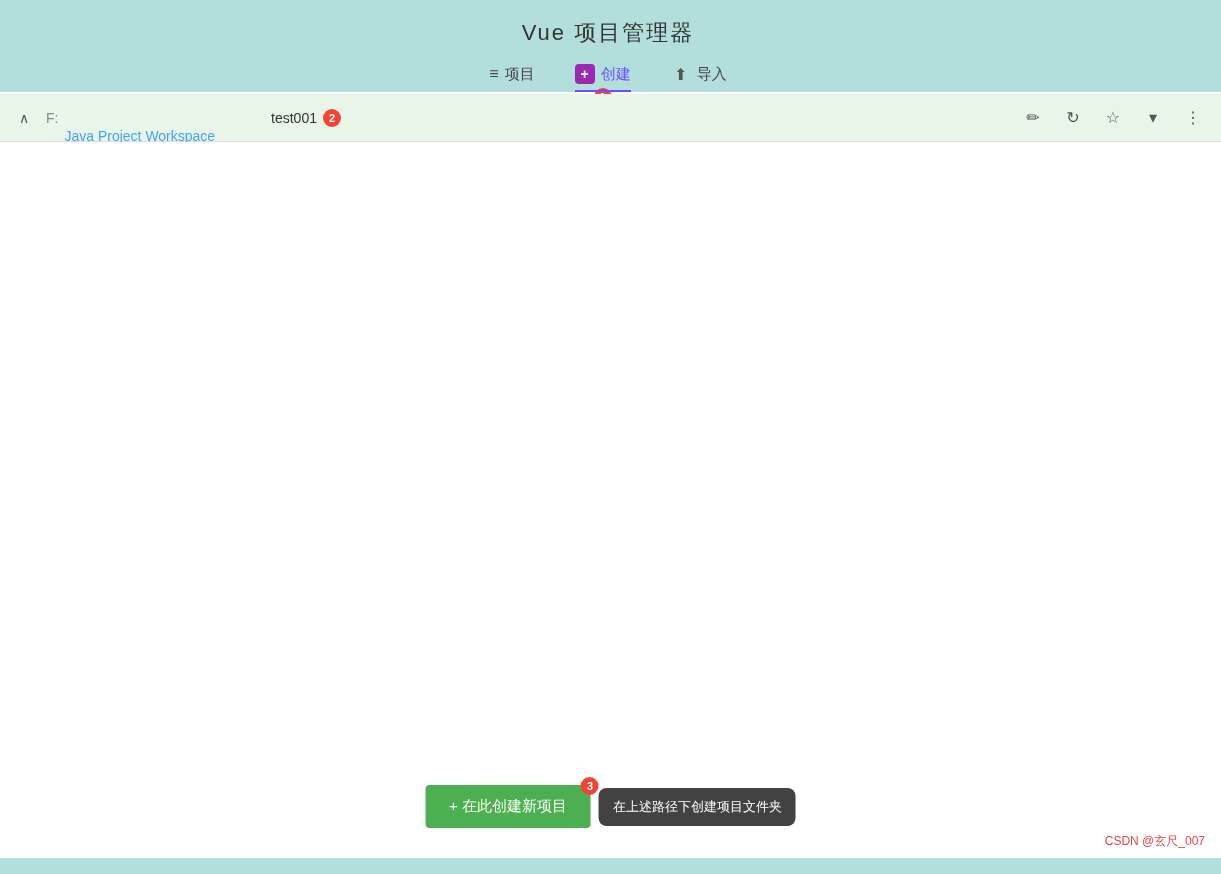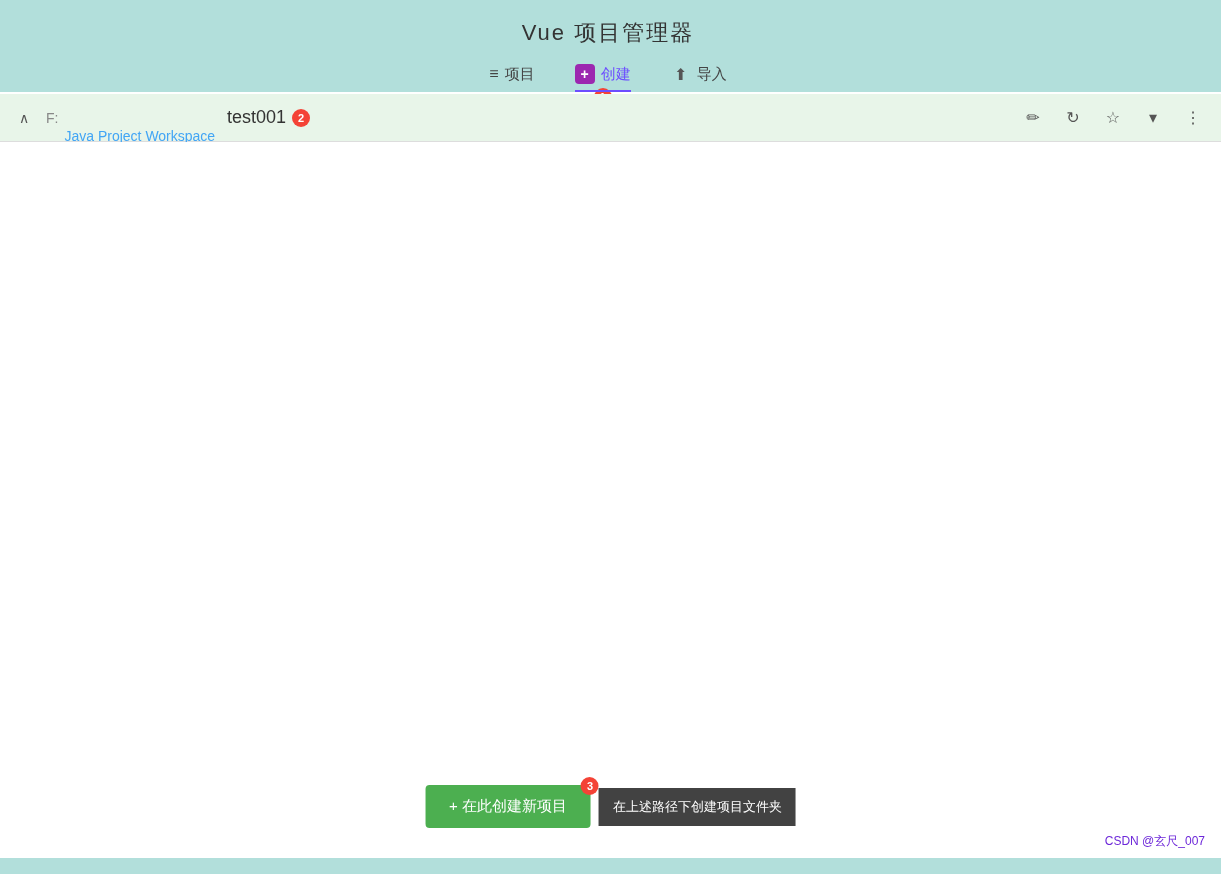--- a/index.html
+++ b/index.html
@@ -141,21 +141,22 @@
     }
 
     .path-separator {
       color: #888;
       margin: 0 4px;
       font-size: 14px;
     }
 
     .path-current {
       color: #333;
-      font-size: 18px;
+      font-size: 14px;
+      margin-left: 44px;
     }
 
     .path-badge {
       background: #f44336;
       color: white;
       border-radius: 50%;
       width: 18px;
       height: 18px;
       font-size: 11px;
       display: inline-flex;
@@ -229,32 +230,32 @@
       display: flex;
       align-items: center;
       justify-content: center;
       font-weight: bold;
     }
 
     .tooltip {
       background: #424242;
       color: white;
       padding: 10px 14px;
-      border-radius: 0;
+      border-radius: 8px;
       font-size: 13px;
       white-space: nowrap;
       margin-left: 8px;
     }
 
     
     .footer {
       position: absolute;
       bottom: 8px;
       right: 16px;
-      color: #6d28d9;
+      color: #ef4444;
       font-size: 12px;
     }
 
     
     .plus-icon {
       width: 20px;
       height: 20px;
       background: #9c27b0;
       border-radius: 4px;
       display: flex;

